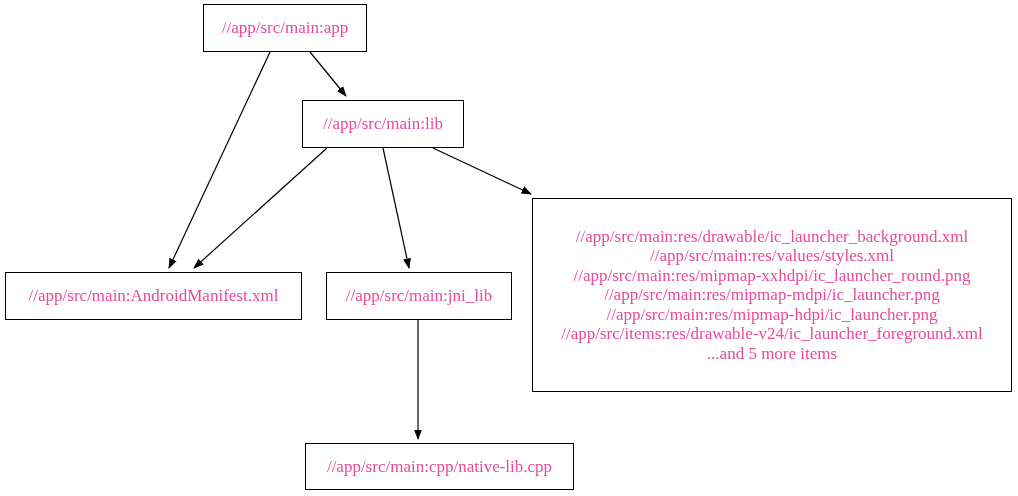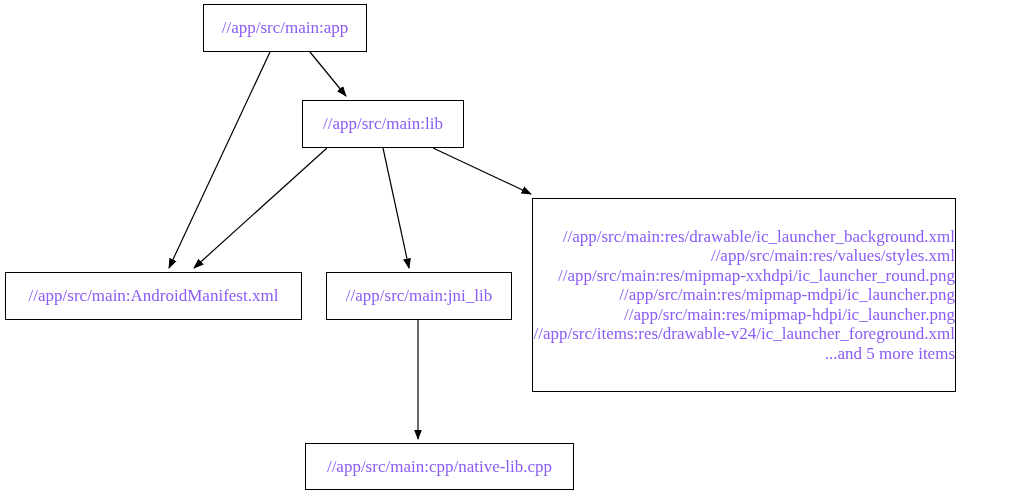--- a/index.html
+++ b/index.html
@@ -6,21 +6,21 @@
     margin: 0;
     padding: 0;
     background: #ffffff;
   }
   .canvas {
     position: relative;
     width: 1018px;
     height: 496px;
     background: #ffffff;
     font-family: "Liberation Serif", "DejaVu Serif", serif;
-    color: #8b5cf6;
+    color: #ec4899;
     overflow: hidden;
   }
   .edges-layer {
     position: absolute;
     left: 0;
     top: 0;
     width: 1018px;
     height: 496px;
     pointer-events: none;
   }
@@ -41,21 +41,21 @@
     flex-direction: column;
     white-space: normal;
   }
   .node.multiline .res-line {
     white-space: nowrap;
   }
   #node-app        { left: 203px; top: 4px;   width: 164px; height: 48px; }
   #node-lib        { left: 302px; top: 100px; width: 162px; height: 48px; }
   #node-manifest   { left: 5px;   top: 272px; width: 297px; height: 48px; }
   #node-jni-lib    { left: 326px; top: 272px; width: 186px; height: 48px; }
-  #node-res        { left: 532px; top: 198px; width: 424px; height: 194px; align-items: flex-end; }
+  #node-res        { left: 532px; top: 198px; width: 480px; height: 194px; }
   #node-native-lib { left: 281px; top: 443px; width: 269px; height: 47px; margin-left: 24px; }
 </style>
 </head>
 <body>
 
 <div class="canvas">
 
   <svg class="edges-layer" viewBox="0 0 1018 496" xmlns="http://www.w3.org/2000/svg">
     <defs>
       <marker id="arrow" markerWidth="11" markerHeight="9" refX="9.5" refY="4.5" orient="auto" markerUnits="userSpaceOnUse">

